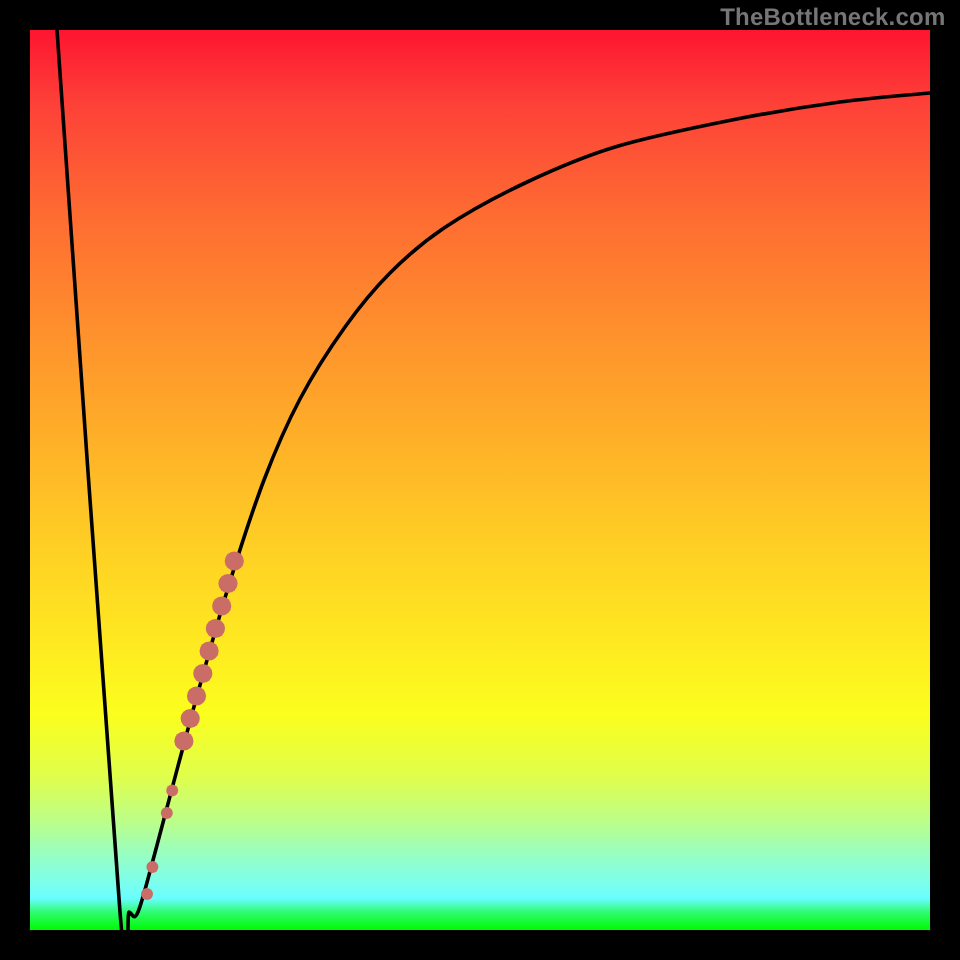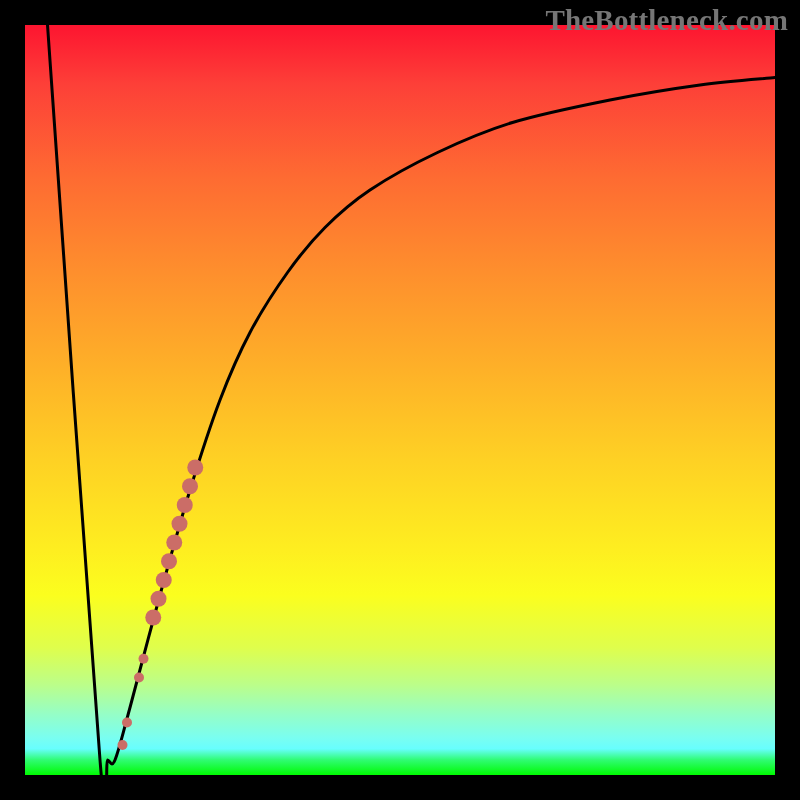--- a/index.html
+++ b/index.html
@@ -37,22 +37,22 @@
       #7afef0 95%,
       #68fefe 96.5%,
       #2ffc72 98%,
       #00fa02 100%
     );
   }
   .watermark {
     position: absolute;
     top: 4px;
     right: 12px;
-    font-family: Liberation Serif, serif;
-    font-size: 29px;
+    font-family: Liberation Sans, sans-serif;
+    font-size: 20px;
     font-weight: 600;
     color: #767676;
     letter-spacing: 0.2px;
     user-select: none;
   }
   svg.curve {
     position: absolute;
     left: 0;
     top: 0;
     width: 750px;

